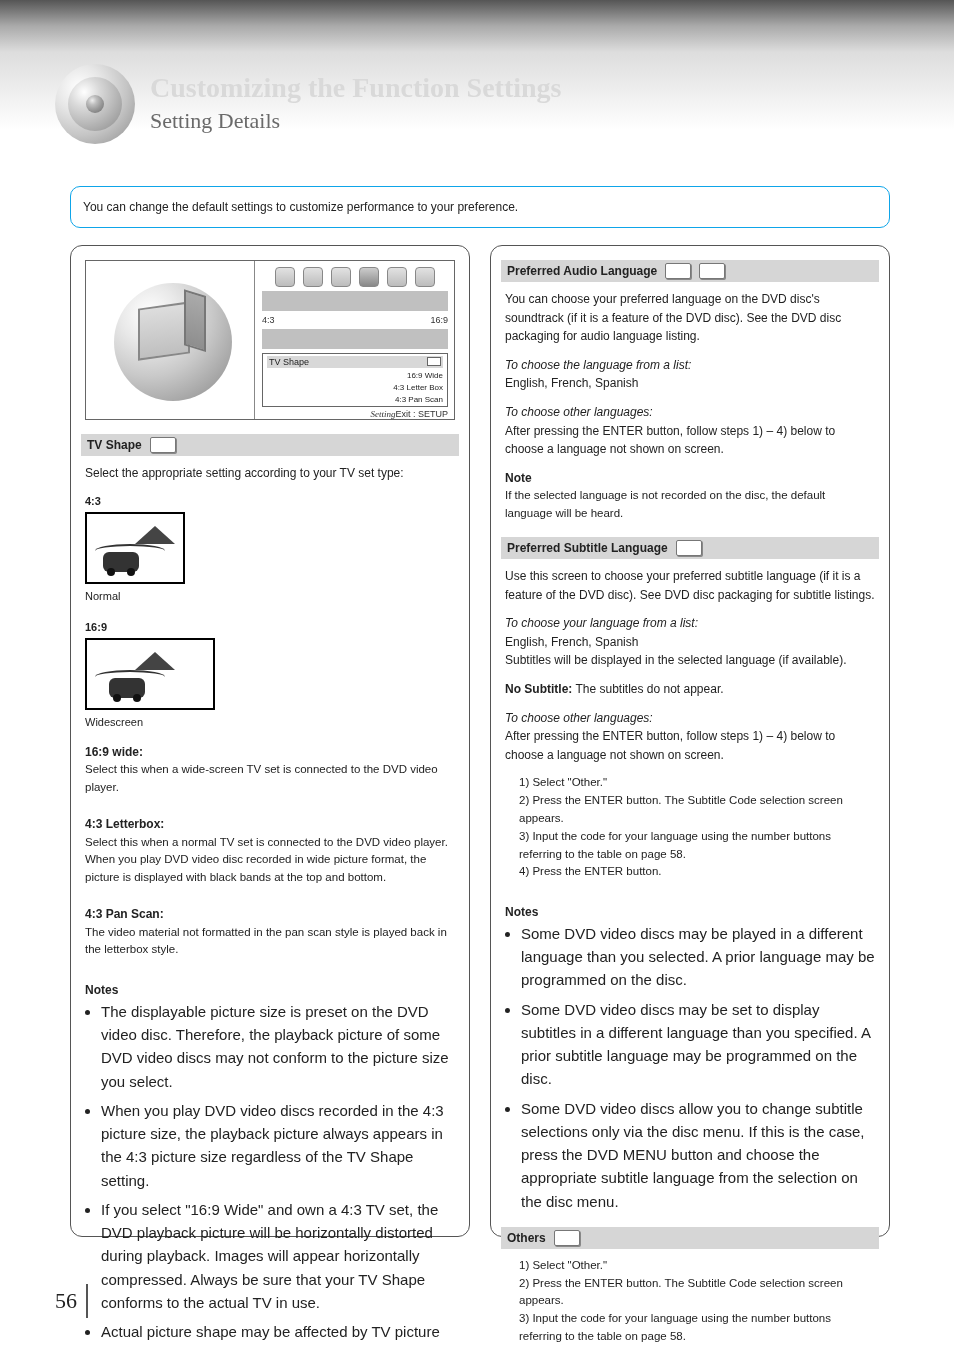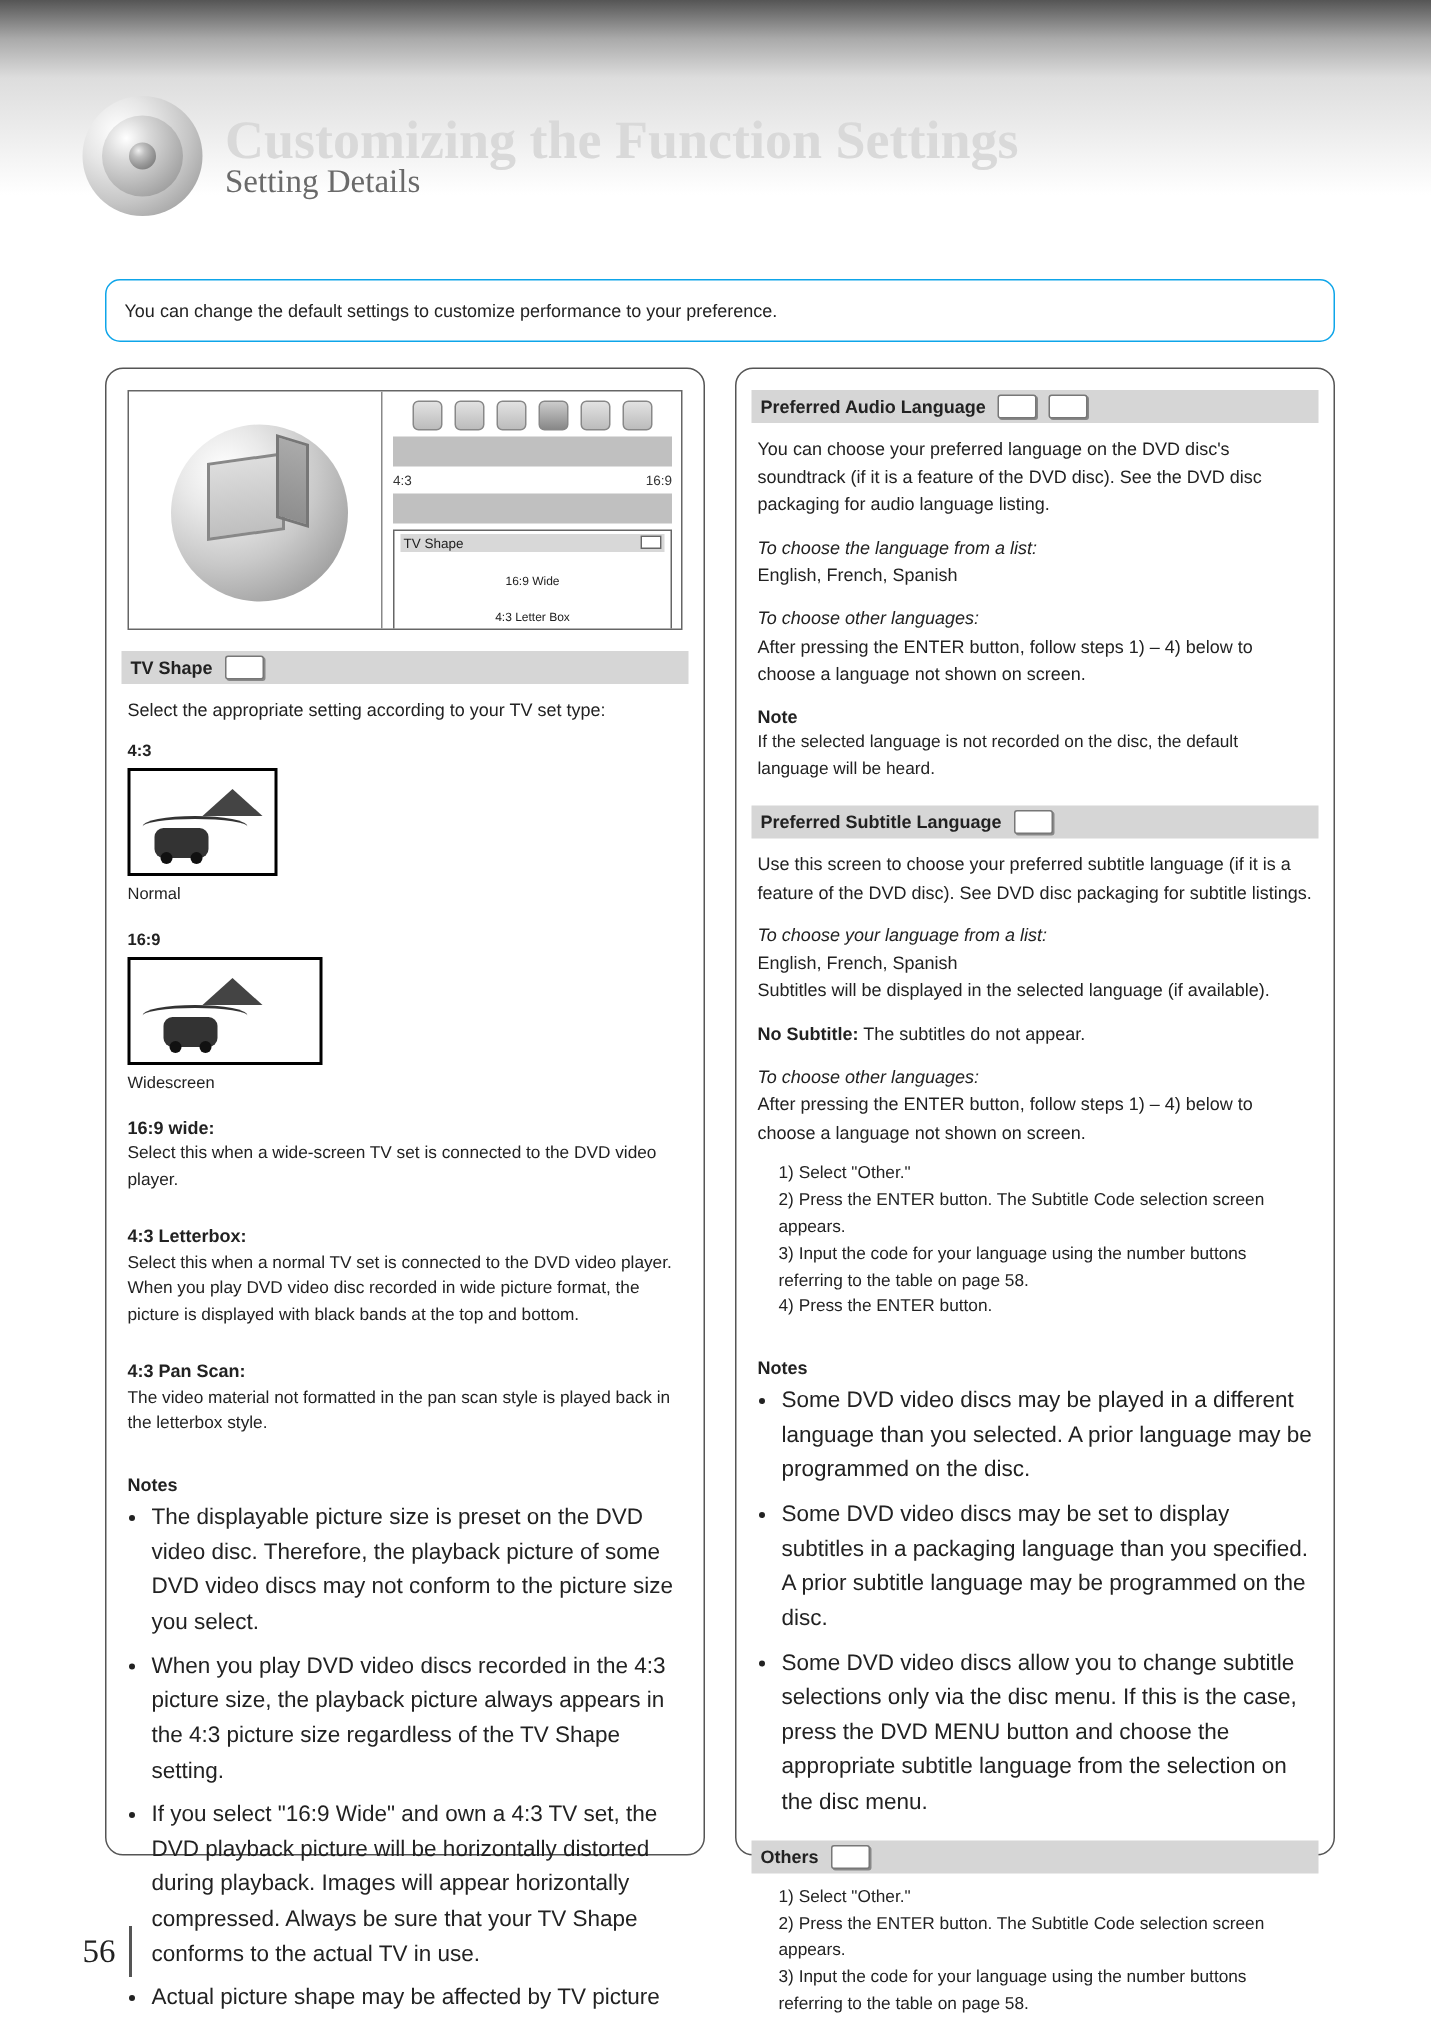--- a/index.html
+++ b/index.html
@@ -26,21 +26,21 @@
   .orb-inner {
     position:absolute; left:13px; top:13px; width:54px; height:54px; border-radius:50%;
     background: radial-gradient(circle at 30% 28%, #fff 0%, #d9d9d9 28%, #bcbcbc 55%, #9a9a9a 85%);
   }
   .orb-dot {
     position:absolute; left:31px; top:31px; width:18px; height:18px; border-radius:50%;
     background: radial-gradient(circle at 35% 30%, #eee 0%, #bfbfbf 25%, #9a9a9a 55%, #7a7a7a 85%);
   }
 
   .title-main {
-    position:absolute; left:150px; top:72px; font-size:36px; font-family:"Times New Roman", serif;
+    position:absolute; left:150px; top:72px; font-size:28px; font-family:"Times New Roman", serif;
     color:#d9d9d9; font-weight:700;
   }
   .title-sub {
     position:absolute; left:150px; top:108px; font-size:22px; font-family:"Times New Roman", serif;
     color:#6a6a6a;
   }
 
   .intro-box {
     position:absolute; left:70px; top:186px; width:820px; height:42px;
     border:1px solid #0ea5e9; border-radius:10px; background:#fff;
@@ -73,21 +73,21 @@
   }
   .sp-right { position:absolute; left:176px; top:6px; right:6px; }
   .sp-right .top-icons { display:flex; gap:8px; justify-content:center; margin-bottom:4px; }
   .sp-right .ic { width:20px; height:20px; border-radius:4px; background:linear-gradient(#e2e2e2,#bcbcbc); border:1px solid #888; }
   .sp-right .ic.hi { background:linear-gradient(#ccc,#888); }
   .sp-right .row-b { height:20px; background:#c0c0c0; margin:4px 0; }
   .sp-right .label-row { font-size:9px; display:flex; justify-content:space-between; color:#333; }
   .sp-right .framed { border:1px solid #666; padding:2px 4px; margin-top:4px; }
   .sp-right .framed .head { background:#d8d8d8; display:flex; justify-content:space-between; font-size:9px; padding:1px 2px; }
   .sp-right .framed .head .pg { width:14px; height:9px; border:1px solid #666; background:#fff; }
-  .sp-right .framed .mini { font-size:8px; display:flex; justify-content:center; margin-top:15px; }
+  .sp-right .framed .mini { font-size:8px; display:flex; justify-content:flex-end; margin-top:3px; }
   .sp-right .footer-row { display:flex; justify-content:flex-end; font-size:9px; color:#333; margin-top:2px; }
   .sp-right .setting { font-family:"Times New Roman",serif; font-style:italic; font-size:9px; }
 
   .section-bar {
     background:#d6d6d6; font-size:12px; font-weight:700; padding:3px 6px; margin:14px -4px 8px -4px;
     display:flex; align-items:center; gap:8px;
   }
   .key {
     display:inline-block; min-width:26px; height:16px; border:1px solid #777; background:#fff; border-radius:2px;
     box-shadow:1px 1px 0 #888; font-size:9px; line-height:14px; text-align:center;
@@ -281,21 +281,21 @@
       <div class="indent" style="font-size:11.5px">
         <div>1) <span>Select "Other."</span></div>
         <div>2) <span>Press the ENTER button. The Subtitle Code selection screen appears.</span></div>
         <div>3) <span>Input the code for your language using the number buttons referring to the table on page</span> <span>58</span>.</div>
         <div>4) <span>Press the ENTER button.</span></div>
       </div>
 
       <div class="notes-hd">Notes</div>
       <ul class="notes">
         <li>Some DVD video discs may be played in a different language than you selected. A prior language may be programmed on the disc.</li>
-        <li>Some DVD video discs may be set to display subtitles in a packaging language than you specified. A prior subtitle language may be programmed on the disc.</li>
+        <li>Some DVD video discs may be set to display subtitles in a different language than you specified. A prior subtitle language may be programmed on the disc.</li>
         <li>Some DVD video discs allow you to change subtitle selections only via the disc menu. If this is the case, press the DVD MENU button and choose the appropriate subtitle language from the selection on the disc menu.</li>
       </ul>
     </div>
 
     <div class="section-bar">
       <span>Others</span>
       <span class="key"></span>
     </div>
 
     <div class="body-text">

